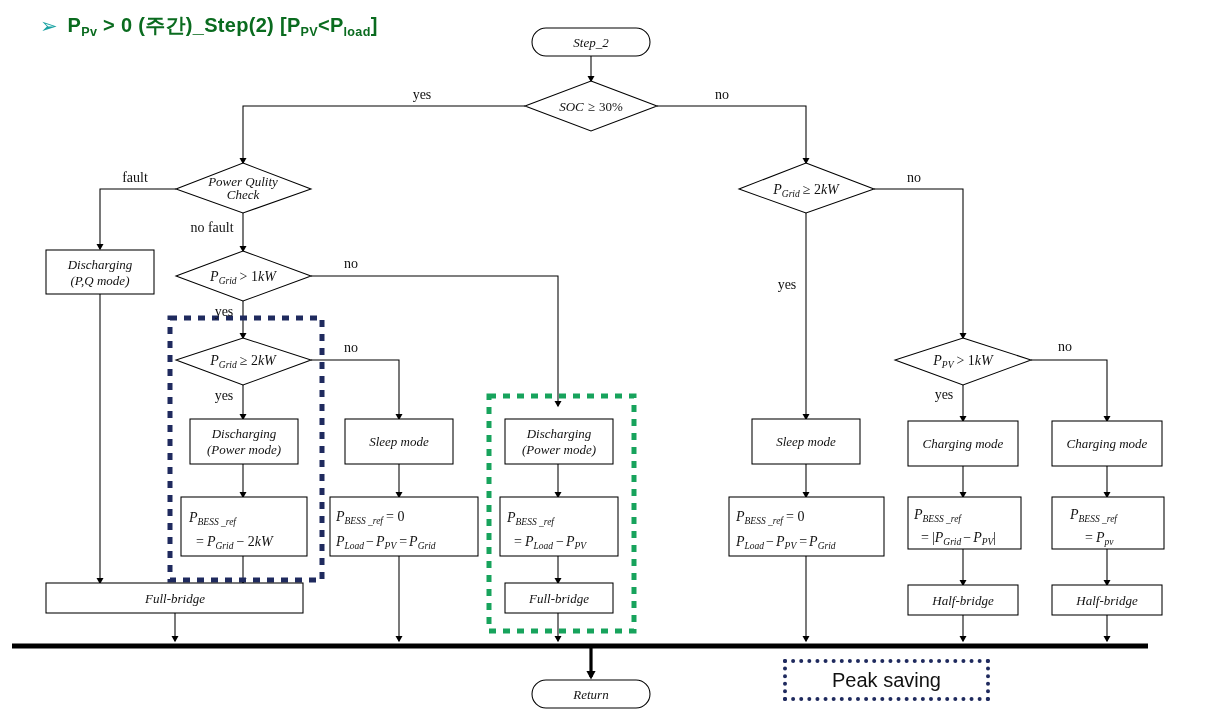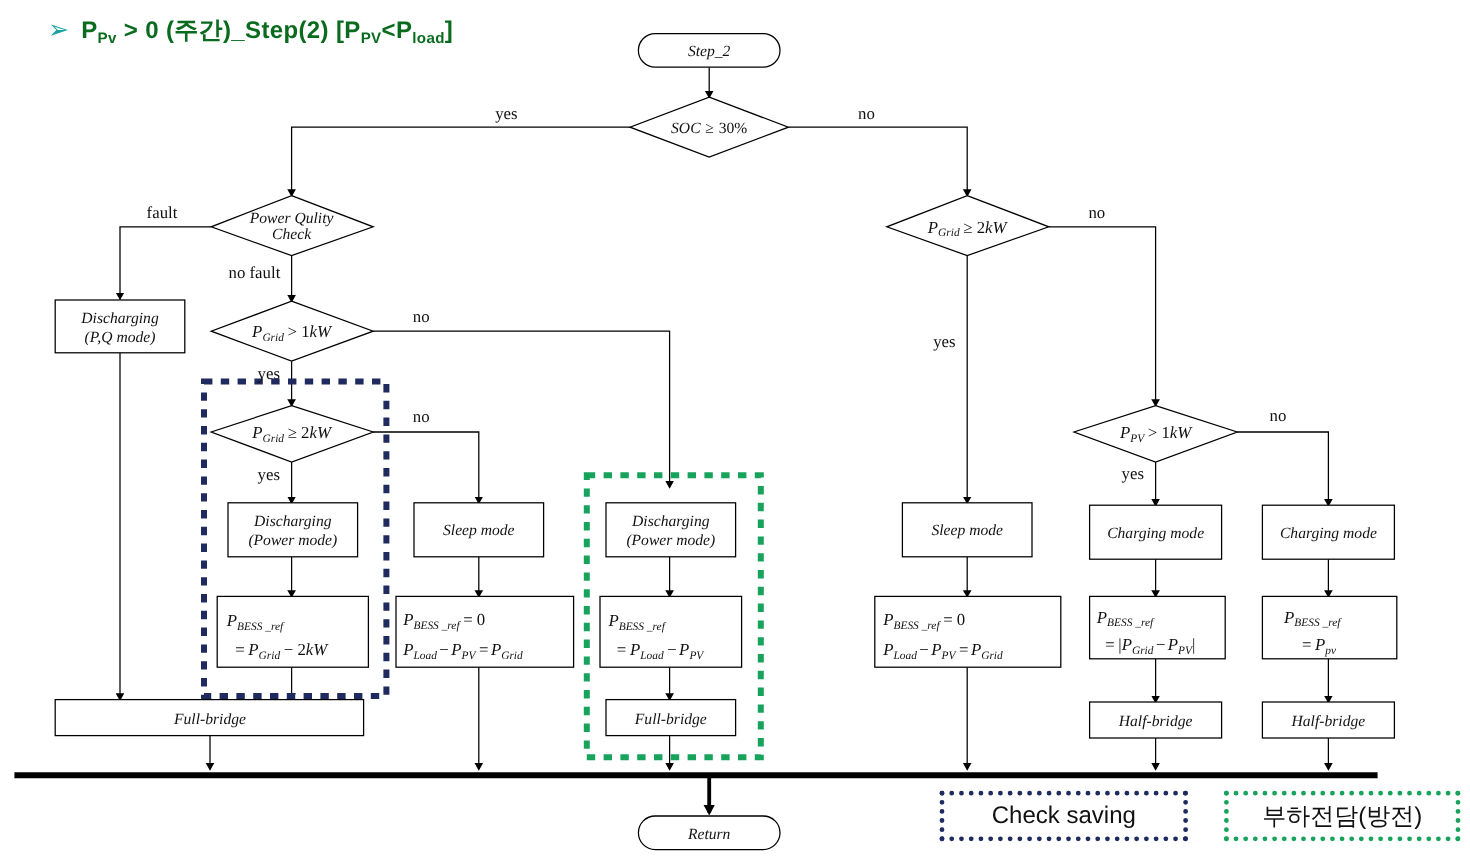--- a/index.html
+++ b/index.html
@@ -281,19 +281,16 @@
     <text class="lbl" x="224" y="316" text-anchor="middle">yes</text>
     <text class="lbl" x="351" y="352" text-anchor="middle">no</text>
     <text class="lbl" x="224" y="400" text-anchor="middle">yes</text>
     <text class="lbl" x="914" y="182" text-anchor="middle">no</text>
     <text class="lbl" x="787" y="289" text-anchor="middle">yes</text>
     <text class="lbl" x="1065" y="351" text-anchor="middle">no</text>
     <text class="lbl" x="944" y="399" text-anchor="middle">yes</text>
   </svg>
 
   <div class="lgd navy" style="left:783px;top:659px;width:207px;height:42px;">
-    <span>Check saving</span>
+    <span>Peak saving</span>
   </div>
-  <div class="lgd green" style="left:1020px;top:659px;width:197px;height:42px;">
-    <span>부하전담(방전)</span>
-  </div>
 
 </div>
 
 </body></html>

